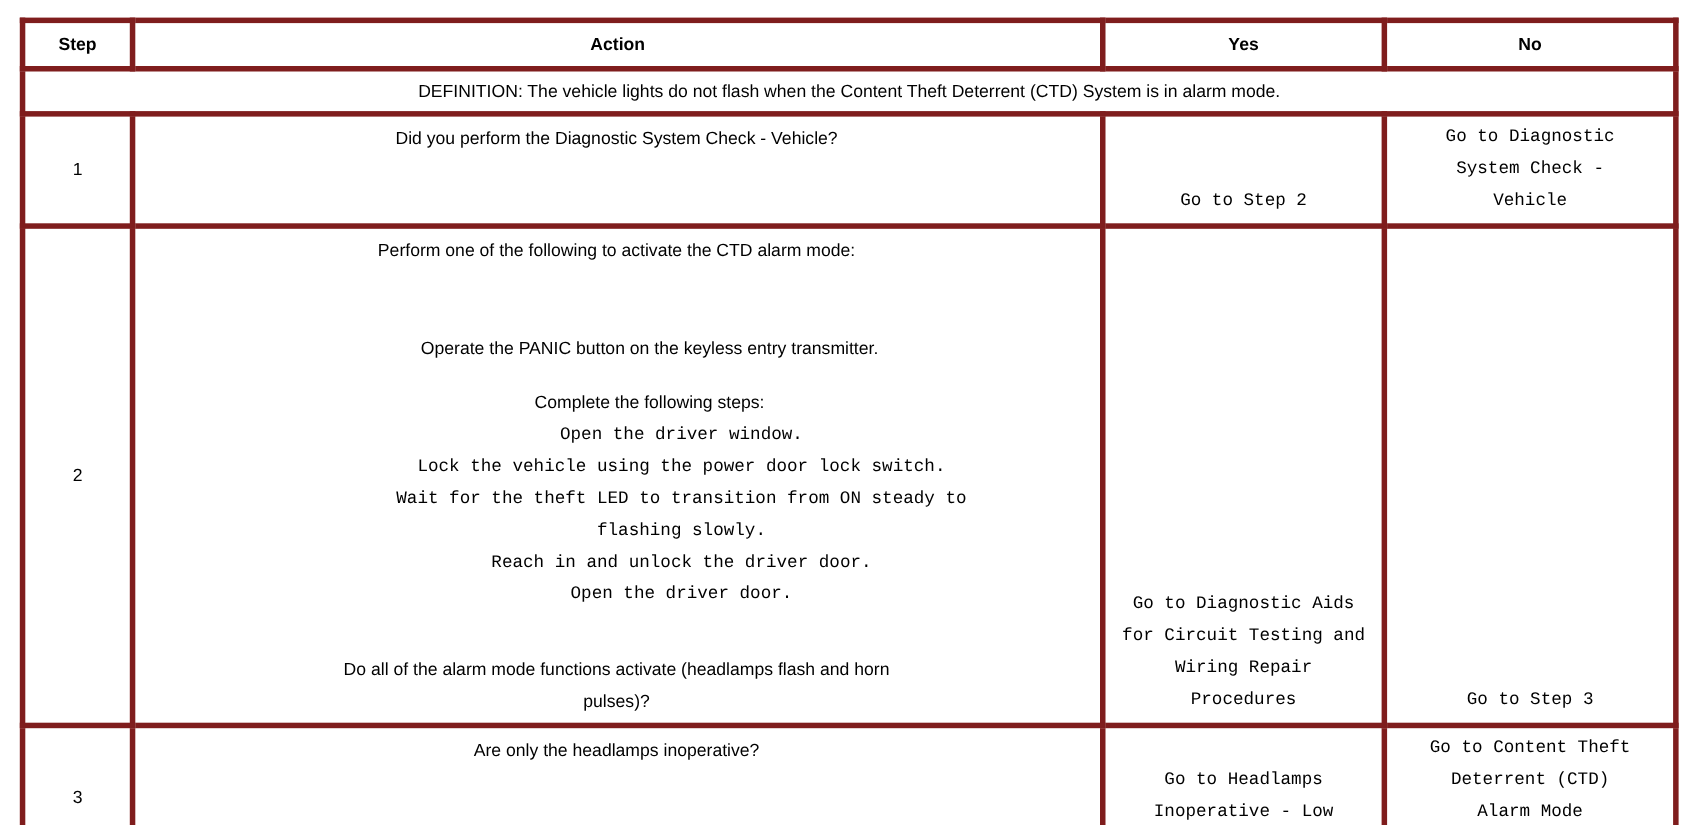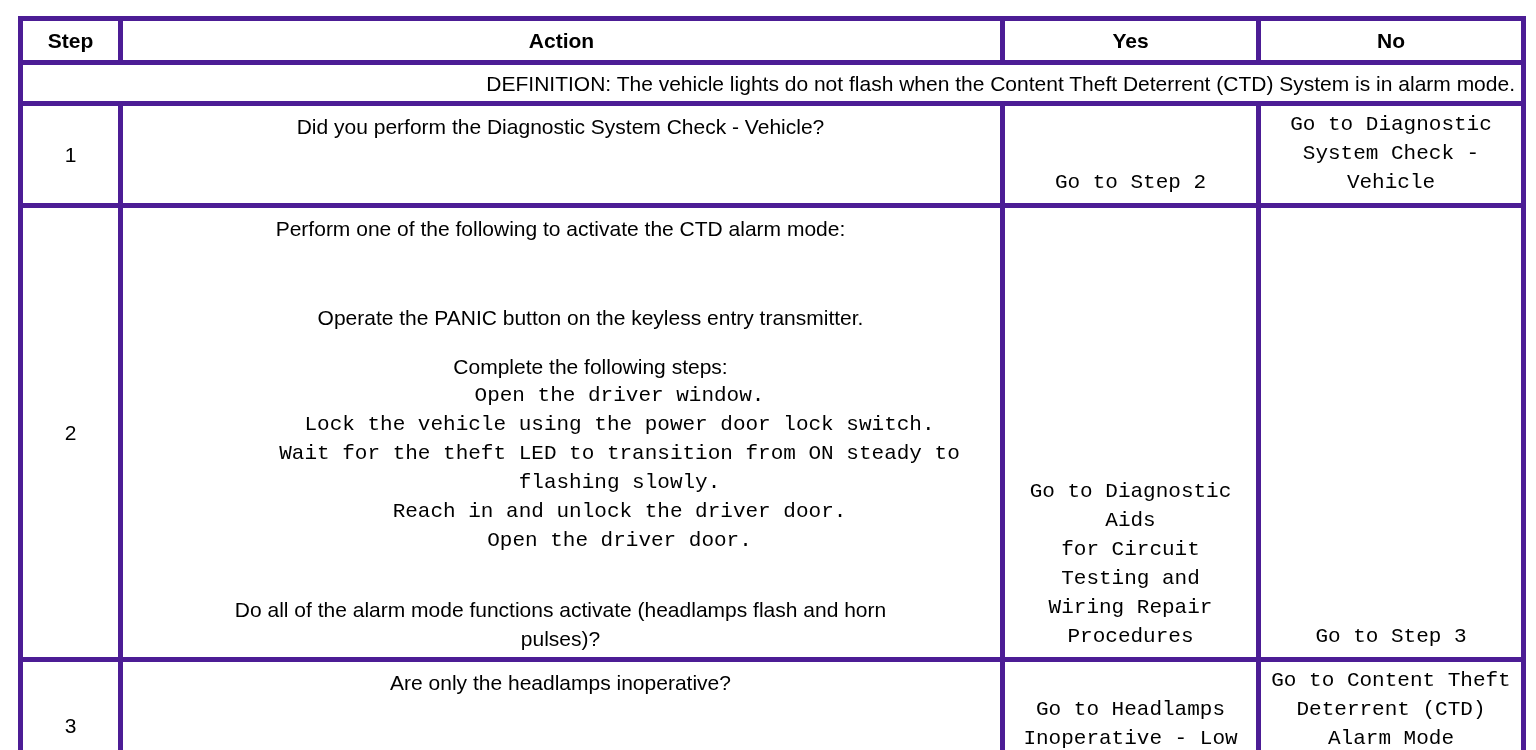--- a/index.html
+++ b/index.html
@@ -13,23 +13,23 @@
     overflow: hidden;
   }
   .doc-table {
     border-collapse: collapse;
     table-layout: fixed;
     margin: 16px 0 0 18px;
     width: 1503px;
   }
   .doc-table th,
   .doc-table td {
-    border: 5px solid #4c1d95;
+    border: 5px solid #7f1d1d;
     box-sizing: border-box;
-    font-size: 21px;
+    font-size: 16px;
     line-height: 29px;
     overflow: hidden;
   }
   .col-step   { width: 100px; }
   .col-action { width: 882px; }
   .col-yes    { width: 256px; }
   .col-no     { width: 265px; }
 
   tr.header-row { height: 44px; }
   tr.def-row    { height: 41px; }
@@ -37,21 +37,21 @@
   tr.row-2      { height: 406px; }
   tr.row-3      { height: 131px; }
 
   th.head-cell {
     font-weight: 700;
     text-align: center;
     vertical-align: middle;
     padding: 2px 4px;
   }
   td.def-cell {
-    text-align: right;
+    text-align: center;
     vertical-align: middle;
     padding: 2px 6px;
     white-space: nowrap;
   }
   td.step-cell {
     text-align: center;
     vertical-align: middle;
     padding: 2px;
   }
   td.action-cell {

